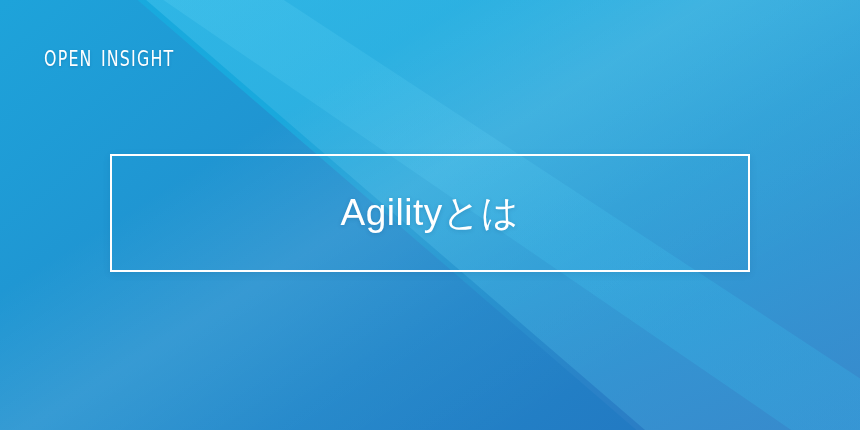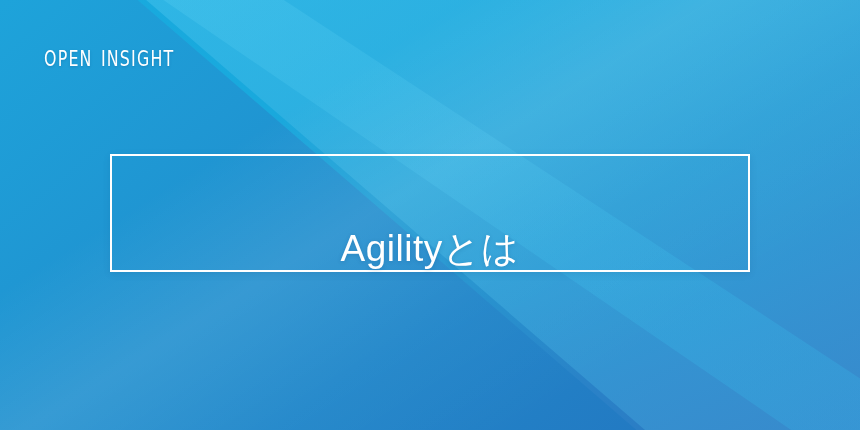--- a/index.html
+++ b/index.html
@@ -95,21 +95,21 @@
   
   .title-frame {
     position: absolute;
     left: 110px;
     top: 154px;
     width: 640px;
     height: 118px;
     box-sizing: border-box;
     border: 2px solid #ffffff;
     display: flex;
-    align-items: flex-end;
+    align-items: center;
     justify-content: center;
     box-shadow: 0 2px 7px rgba(0, 60, 110, 0.12);
   }
 
   .title-text {
     color: #ffffff;
     font-family: "Liberation Sans", "DejaVu Sans", sans-serif;
     font-size: 37px;
     font-weight: 300;
     line-height: 1.1;

